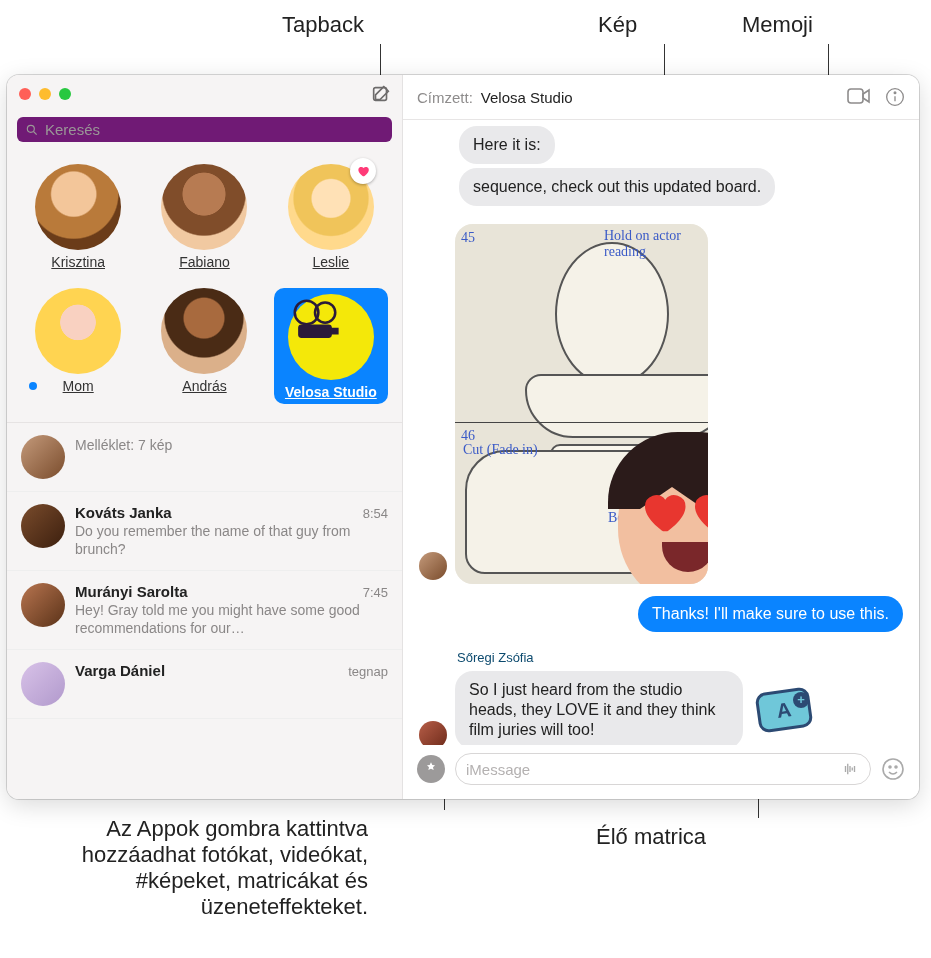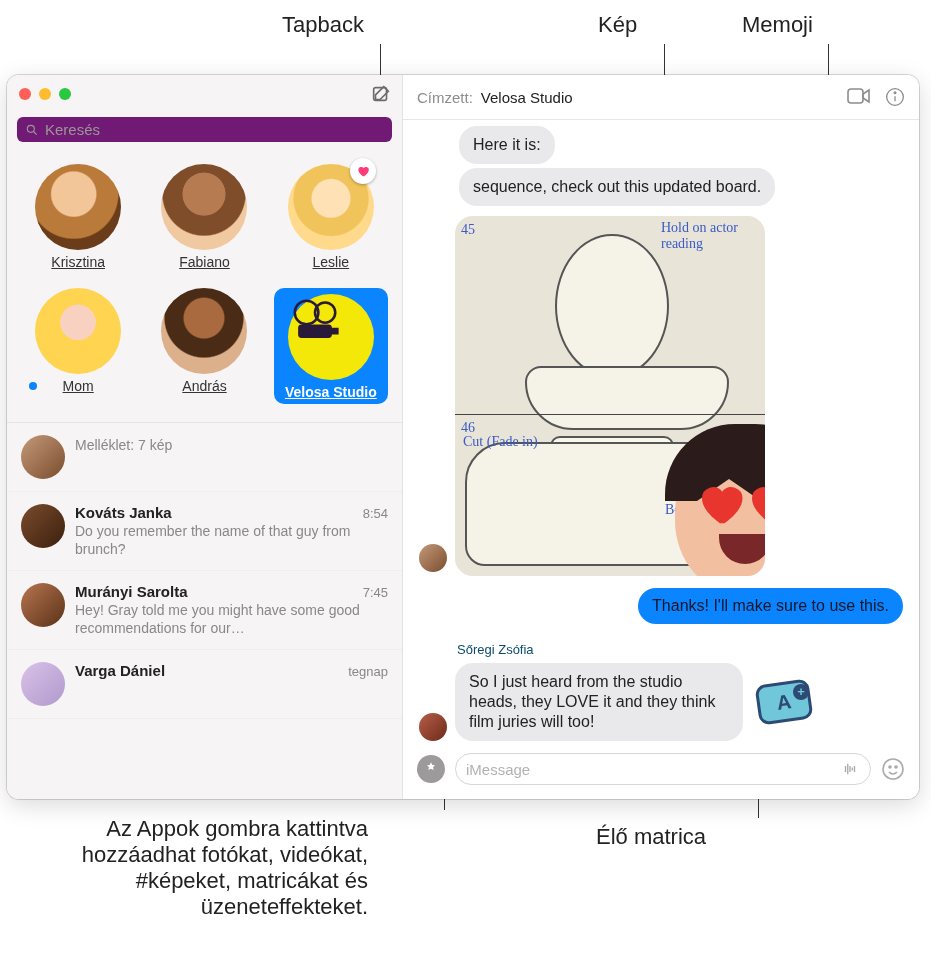--- a/index.html
+++ b/index.html
@@ -138,30 +138,30 @@
   .cav-4{background:linear-gradient(135deg,#d8c2e8,#b199cc)}
   
   .pane{flex:1;display:flex;flex-direction:column;background:#fff;min-width:0}
   .header{display:flex;align-items:center;gap:8px;padding:12px 14px;border-bottom:1px solid #e7e5e5}
   .hdr-to{color:#8e8c8c;font-size:15px}
   .hdr-name{font-size:15px}
   .hdr-icons{margin-left:auto;display:flex;gap:14px;color:#8e8c8c}
   .thread{flex:1;padding:0 16px 10px 16px;overflow:hidden;position:relative}
   .msg-gray{background:#e9e9eb;color:#222;border-radius:18px;padding:9px 14px;
     font-size:16px;display:inline-block;max-width:320px;line-height:1.25}
-  .msg-blue{background:#0a84ff;color:#0f172a;border-radius:18px;padding:9px 14px;
+  .msg-blue{background:#0a84ff;color:#ffffff;border-radius:18px;padding:9px 14px;
     font-size:16px;display:inline-block;max-width:320px;margin-left:auto;}
   .row-in{display:flex;align-items:flex-end;gap:8px;margin-top:6px}
   .row-out{display:flex;justify-content:flex-end;margin-top:12px}
   .mini-av{width:28px;height:28px;border-radius:50%;flex-shrink:0}
   .mav1{background:linear-gradient(135deg,#c49a7b,#7a4c2c)}
   .mav2{background:linear-gradient(135deg,#b75e48,#6d2a1a)}
   .img-msg{
-    width:310px;height:360px;border-radius:18px;overflow:hidden;
-    background:#f1efe8;position:relative;margin-top:4px;
+    width:253px;height:360px;border-radius:18px;overflow:hidden;
+    background:#f1efe8;position:relative;margin-top:12px;
   }
   .img-msg::before{
     content:"";position:absolute;inset:0;
     background:
       linear-gradient(#e8e4d8,#e8e4d8);
   }
   .img-note{position:absolute;color:#3a5ac7;font-family:"Bradley Hand",cursive;font-size:14px}
   .n1{top:6px;left:6px}
   .n2{top:4px;right:14px;width:90px}
   .n3{left:8px;top:218px;width:80px}

